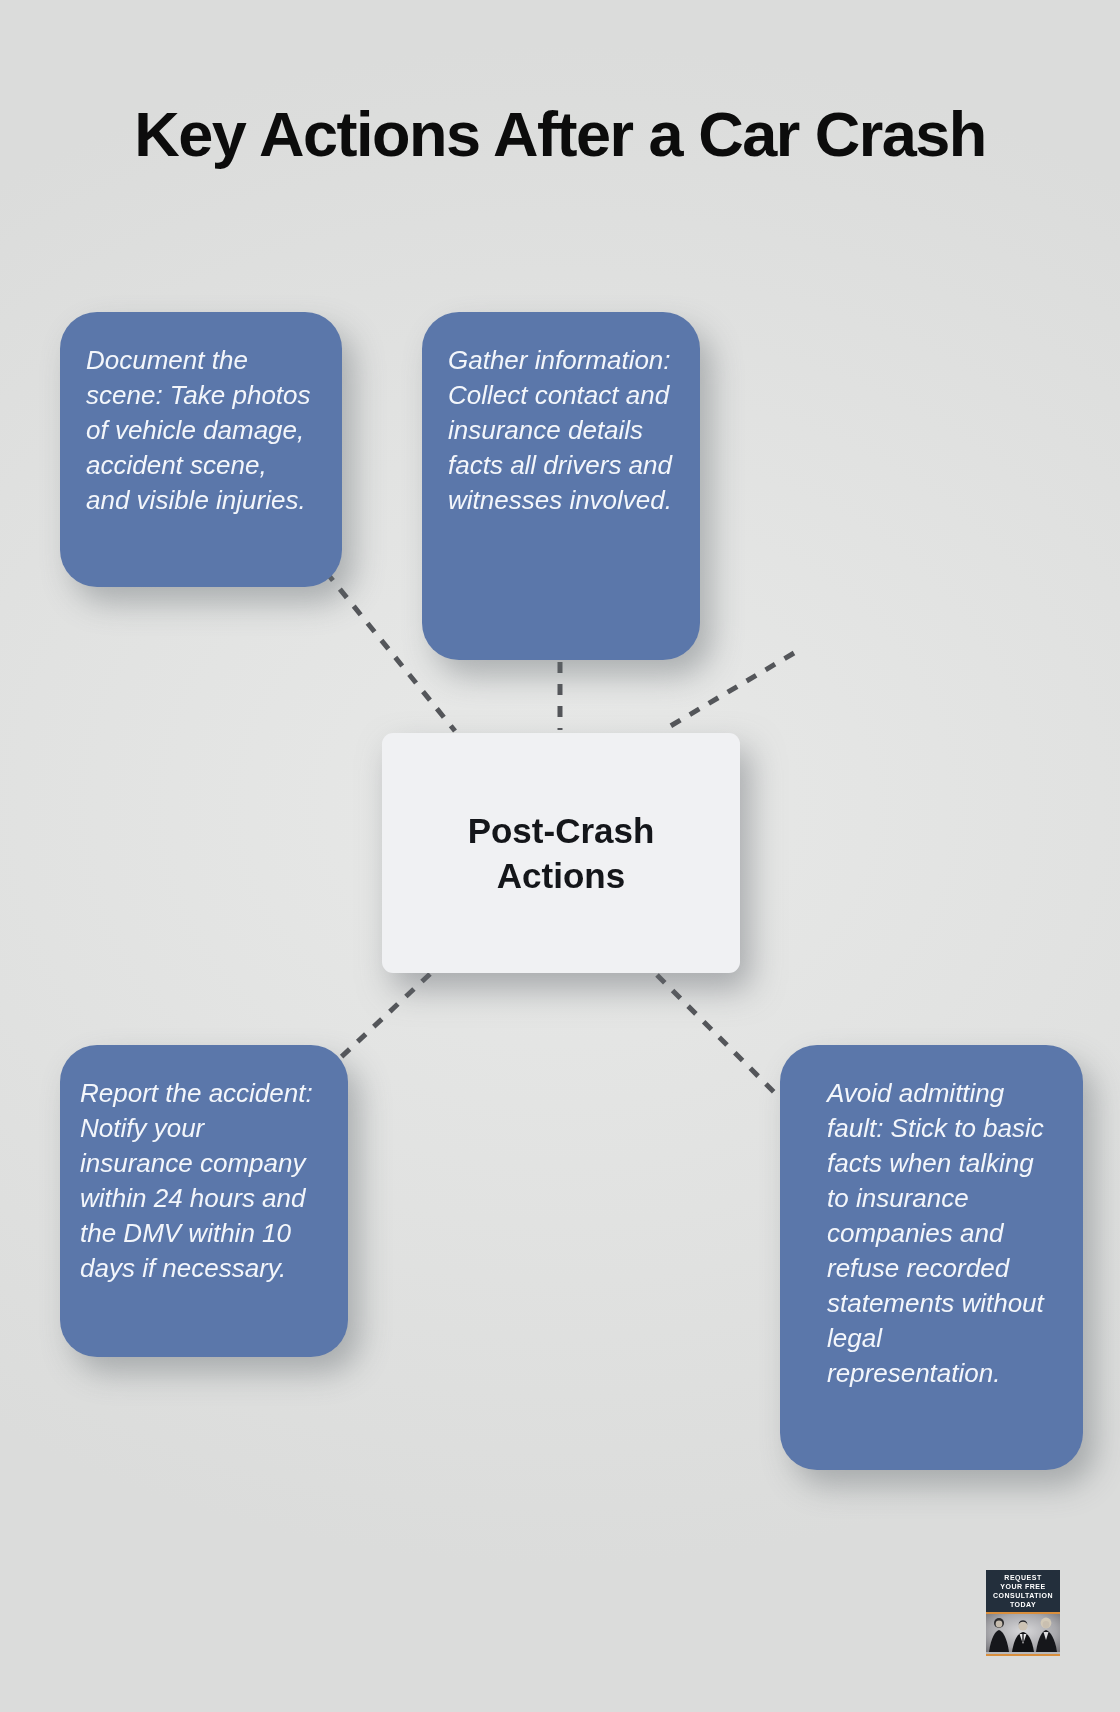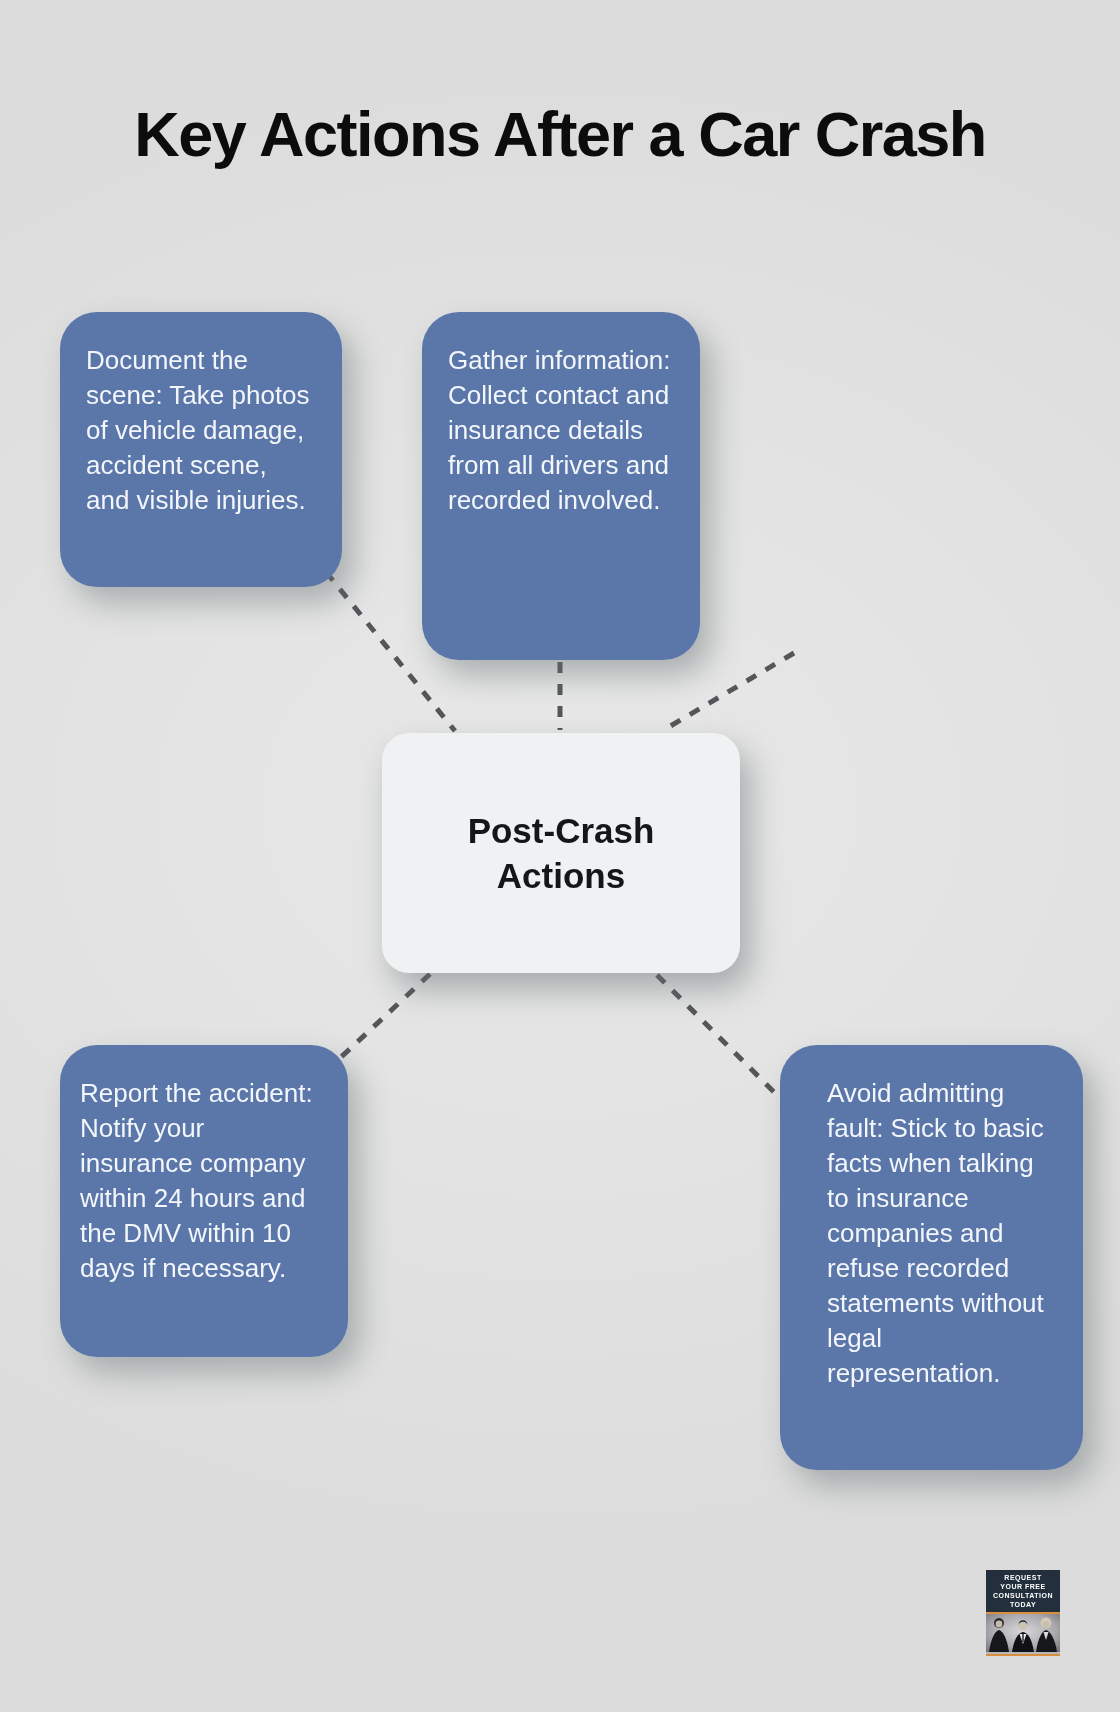--- a/index.html
+++ b/index.html
@@ -19,38 +19,39 @@
     font-size:63px;font-weight:700;letter-spacing:-1.5px;
     color:#0c0c0c;
   }
   svg.connectors{position:absolute;left:0;top:0;}
   .node{
     position:absolute;
     background:#5b77aa;
     border-radius:37px;
     color:#f3f6fb;
     box-shadow:12px 16px 30px rgba(105,110,116,0.45);
+    font-style:italic;
   }
   .node p{
     margin:0;padding:31px 0 0 26px;
     font-size:26px;line-height:35px;font-weight:400;
   }
   .node-tl{left:60px;top:312px;width:282px;height:275px;}
   .node-tl p{width:230px;}
   .node-tm{left:422px;top:312px;width:278px;height:348px;}
   .node-tm p{width:226px;}
   .node-tr{left:782px;top:313px;width:278px;height:350px;}
   .node-tr p{width:222px;}
   .node-bl{left:60px;top:1045px;width:288px;height:312px;}
   .node-bl p{width:238px;padding-left:20px;}
   .node-br{left:780px;top:1045px;width:282px;height:425px;padding-left:21px;}
   .node-br p{width:224px;}
   .center-node{
     position:absolute;left:382px;top:733px;width:358px;height:240px;
-    background:#f0f1f3;border-radius:27px;
+    background:#f0f1f3;border-radius:11px;
     box-shadow:10px 16px 32px rgba(105,110,116,0.5);
     display:flex;align-items:center;justify-content:center;
   }
   .center-label{
     width:270px;text-align:center;
     font-size:35px;line-height:45px;font-weight:700;color:#14161a;
   }
   .badge{
     position:absolute;left:986px;top:1570px;width:74px;height:86px;
     cursor:pointer;
@@ -86,21 +87,21 @@
       <line x1="430" y1="974" x2="338" y2="1060"></line>
       <line x1="657" y1="975" x2="779" y2="1097"></line>
     </g>
   </svg>
 
   <div class="node node-tl">
     <p>Document the scene: Take photos of vehicle damage, accident scene, and visible injuries.</p>
   </div>
 
   <div class="node node-tm">
-    <p>Gather information: Collect contact and insurance details from all drivers and recorded involved.</p>
+    <p>Gather information: Collect contact and insurance details facts all drivers and witnesses involved.</p>
   </div>
 
 
   <div class="node node-bl">
     <p>Report the accident: Notify your insurance company within 24 hours and the DMV within 10 days if necessary.</p>
   </div>
 
   <div class="node node-br">
     <p>Avoid admitting fault: Stick to basic facts when talking to insurance companies and refuse recorded statements without legal representation.</p>
   </div>

